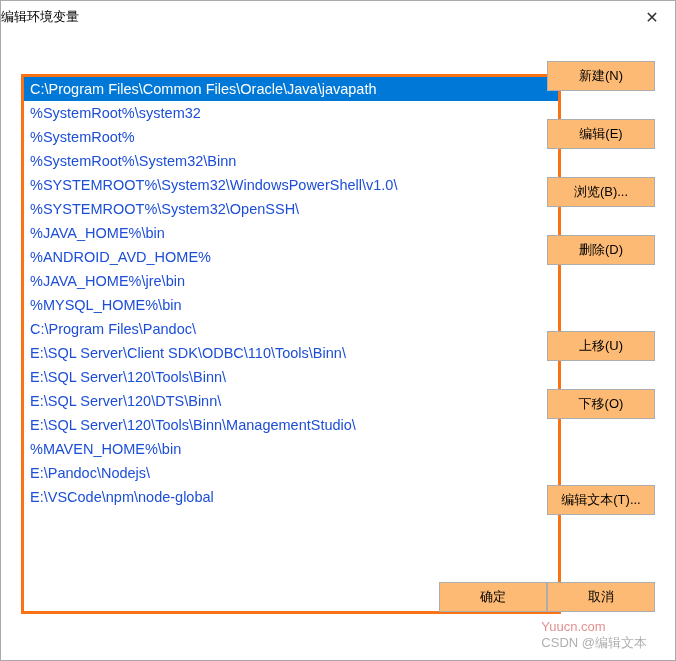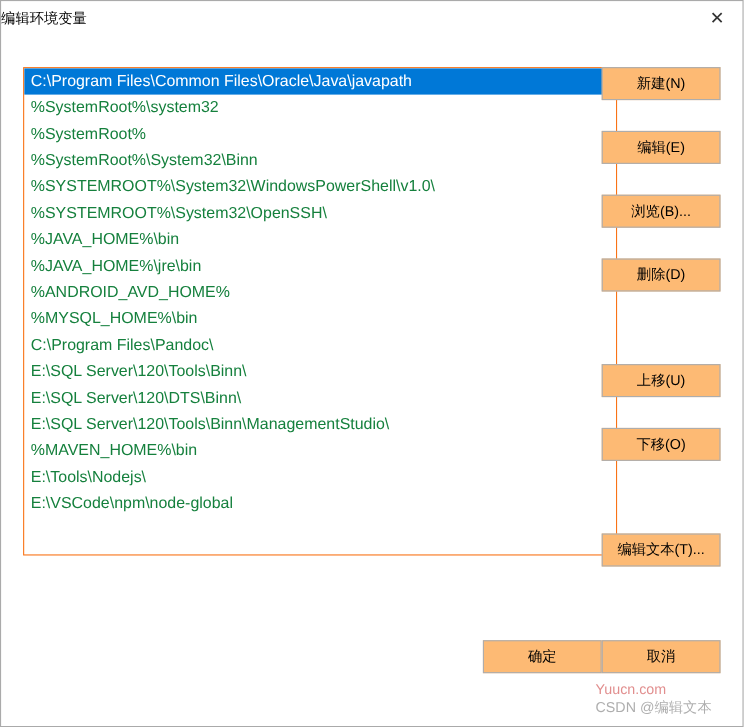--- a/index.html
+++ b/index.html
@@ -2,22 +2,22 @@
 <html><head>
   <meta charset="utf-8">
   <style>
     * { box-sizing: border-box; font-family: "Microsoft YaHei", "Segoe UI", Tahoma, sans-serif; }
     body { margin: 0; padding: 0; background: #fff; width: 676px; height: 661px; overflow: hidden; }
     .window { width: 676px; height: 661px; border: 1px solid #aaa; background: #fff; position: relative; }
     .titlebar { height: 32px; display: flex; align-items: center; justify-content: space-between; font-size: 13px; }
     .title-text { color: #000; }
     .close-btn { width: 46px; height: 32px; display: flex; align-items: center; justify-content: center; font-size: 16px; font-family: Arial, sans-serif; color: #333; cursor: pointer; }
     .content { position: absolute; top: 60px; left: 20px; right: 20px; bottom: 20px; }
-    .listbox { position: absolute; top: 0; left: 0; width: 540px; height: 444px; border: 1px solid #f97316; background: #fff; overflow: hidden; }
-    .list-item { height: 24px; line-height: 24px; padding: 0 6px; font-size: 14.5px; color: #15803d; white-space: nowrap; overflow: hidden; cursor: default; }
+    .listbox { position: absolute; top: 13px; left: 0; width: 540px; height: 540px; border: 3px solid #f97316; background: #fff; overflow: hidden; }
+    .list-item { height: 24px; line-height: 24px; padding: 0 6px; font-size: 14.5px; color: #1d4ed8; white-space: nowrap; overflow: hidden; cursor: default; }
     .list-item.selected { background: #0078d7; color: #fff; }
     .side-buttons { position: absolute; top: 0; right: 0; width: 108px; display: flex; flex-direction: column; gap: 0; }
     .btn { width: 108px; height: 30px; background: #fdba74; border: 1px solid #adadad; font-size: 13px; color: #000; cursor: pointer; margin-bottom: 28px; }
     .gap-large { height: 38px; }
     .bottom-buttons { position: absolute; right: 0; bottom: 0; display: flex; }
     .watermark { position: absolute; right: 28px; bottom: 8px; font-size: 13px; color: rgba(120,120,120,0.6); pointer-events: none; z-index: 10; }
     .watermark .brand { color: rgba(200,50,50,0.55); }
   </style>
 </head>
 <body>
@@ -33,29 +33,30 @@
   <div class="content">
 
     <div class="listbox" id="listbox">
         <div class="list-item selected">C:\Program Files\Common Files\Oracle\Java\javapath</div>
         <div class="list-item">%SystemRoot%\system32</div>
         <div class="list-item">%SystemRoot%</div>
         <div class="list-item">%SystemRoot%\System32\Binn</div>
         <div class="list-item">%SYSTEMROOT%\System32\WindowsPowerShell\v1.0\</div>
         <div class="list-item">%SYSTEMROOT%\System32\OpenSSH\</div>
         <div class="list-item">%JAVA_HOME%\bin</div>
+        <div class="list-item">%ANDROID_AVD_HOME%</div>
         <div class="list-item">%JAVA_HOME%\jre\bin</div>
-        <div class="list-item">%ANDROID_AVD_HOME%</div>
         <div class="list-item">%MYSQL_HOME%\bin</div>
         <div class="list-item">C:\Program Files\Pandoc\</div>
+        <div class="list-item">E:\SQL Server\Client SDK\ODBC\110\Tools\Binn\</div>
         <div class="list-item">E:\SQL Server\120\Tools\Binn\</div>
         <div class="list-item">E:\SQL Server\120\DTS\Binn\</div>
         <div class="list-item">E:\SQL Server\120\Tools\Binn\ManagementStudio\</div>
         <div class="list-item">%MAVEN_HOME%\bin</div>
-        <div class="list-item">E:\Tools\Nodejs\</div>
+        <div class="list-item">E:\Pandoc\Nodejs\</div>
         <div class="list-item">E:\VSCode\npm\node-global</div>
       </div>
 
     <div class="side-buttons">
       <button class="btn">新建(N)</button>
       <button class="btn">编辑(E)</button>
       <button class="btn">浏览(B)...</button>
       <button class="btn">删除(D)</button>
       <div class="gap-large"></div>
       <button class="btn">上移(U)</button>

